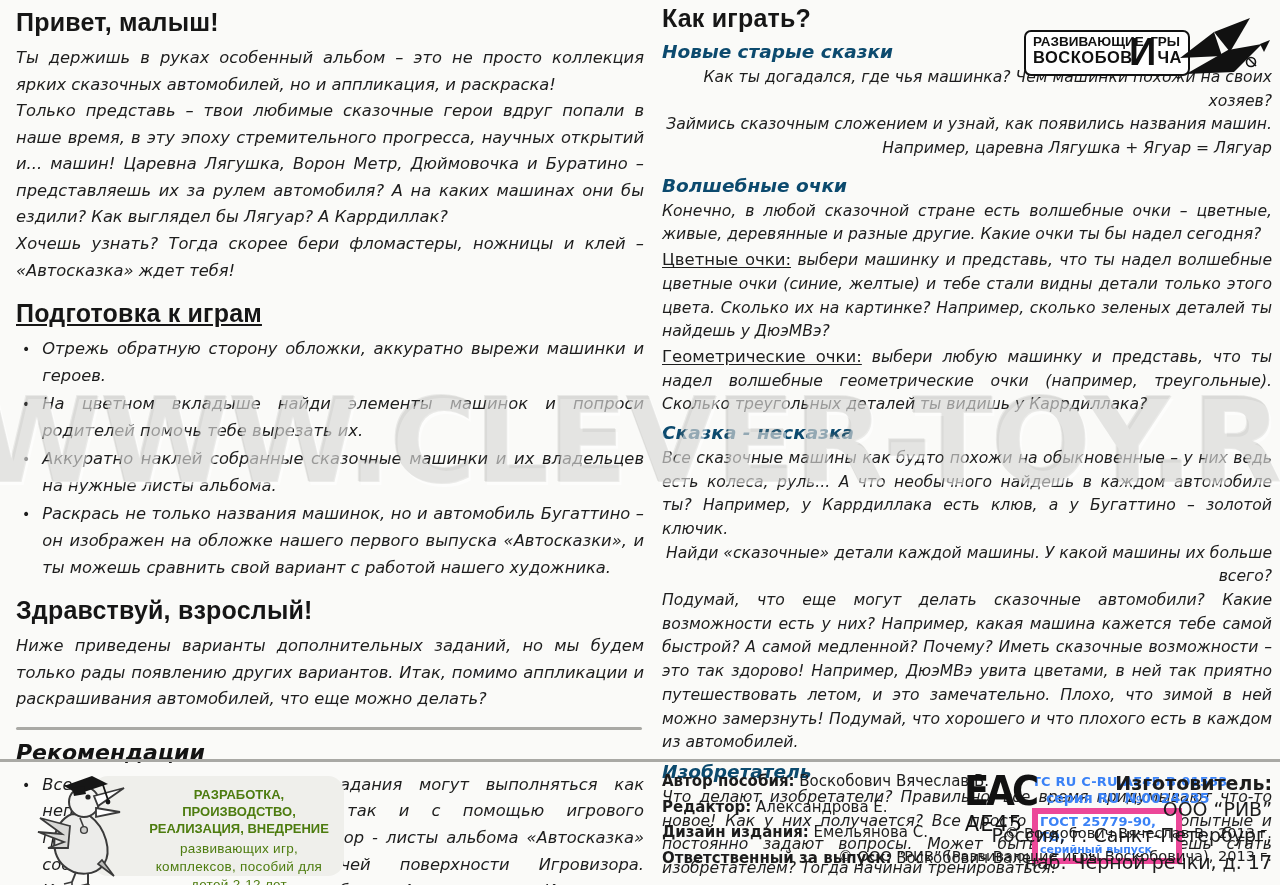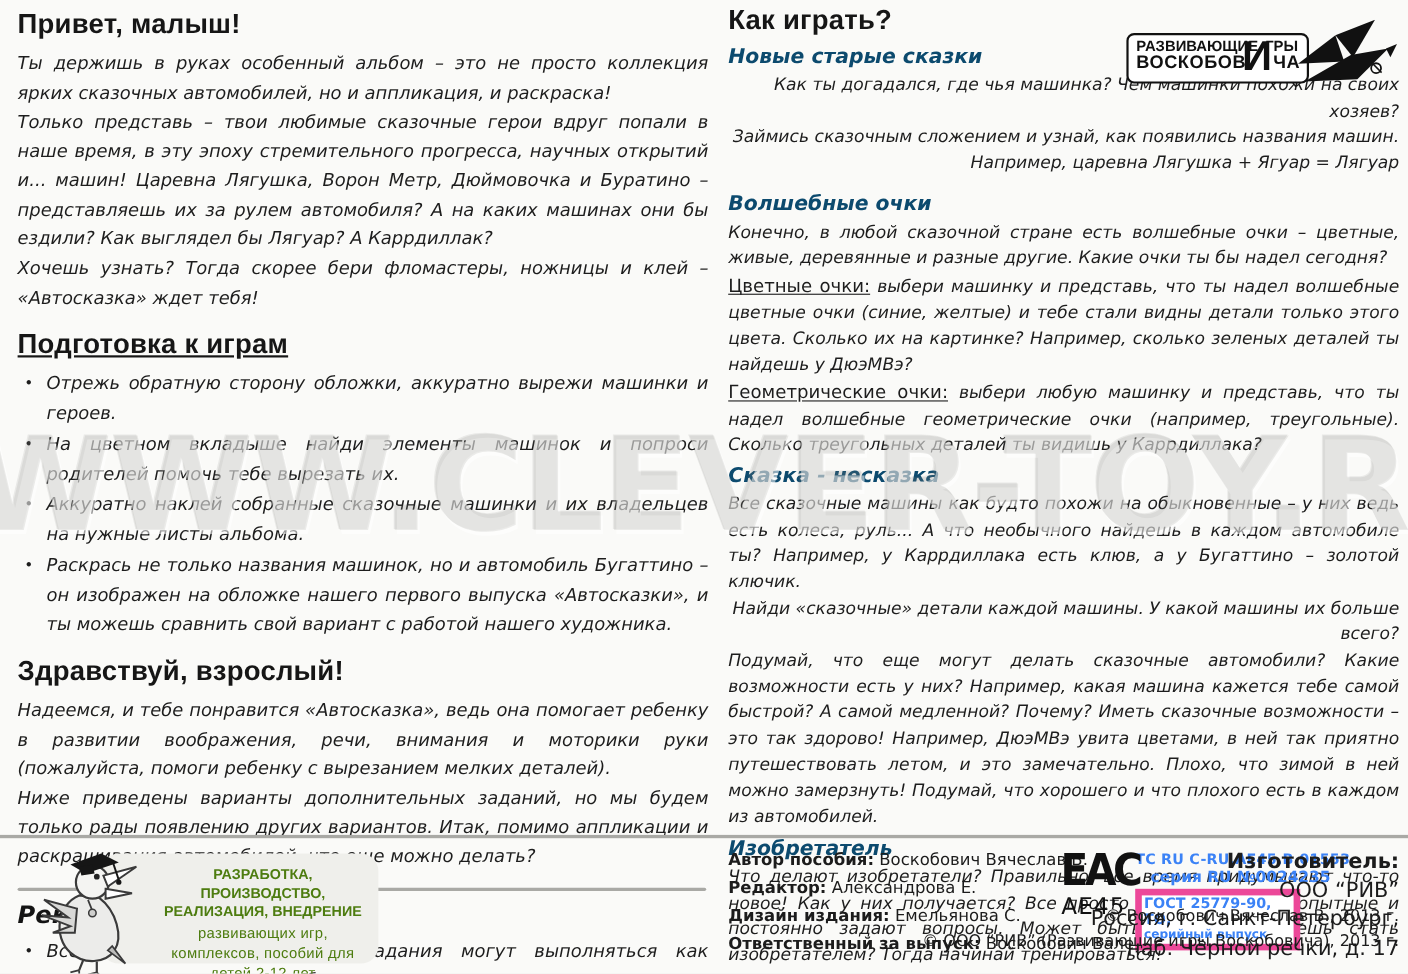--- a/index.html
+++ b/index.html
@@ -108,21 +108,20 @@
     <div class="bullet-row">
       <span class="dot body-p">•</span>
       <span class="btxt body-p">Аккуратно наклей собранные сказочные машинки и их владельцев на нужные листы альбома.</span>
     </div>
     <div class="bullet-row">
       <span class="dot body-p">•</span>
       <span class="btxt body-p">Раскрась не только названия машинок, но и автомобиль Бугаттино – он изображен на обложке нашего первого выпуска «Автосказки», и ты можешь сравнить свой вариант с работой нашего художника.</span>
     </div>
 
     <h1 class="block-head" style="margin-top:15px;">Здравствуй,  взрослый!</h1>
-    <p class="body-p">Надеемся, и тебе понравится «Автосказка», ведь она помогает ребенку в развитии воображения, речи, внимания и моторики руки (пожалуйста, помоги ребенку с вырезанием мелких деталей).</p>
     <p class="body-p">Ниже приведены варианты дополнительных заданий, но мы будем только рады появлению других вариантов. Итак, помимо аппликации и раскрашивания автомобилей, что еще можно делать?</p>
 
     <div class="rule-left"></div>
 
     <h2 class="ital-head">Рекомендации</h2>
     <div class="bullet-row">
       <span class="dot body-p">•</span>
       <span class="btxt body-p">Все эти (и многие другие) задания могут выполняться как непосредственно  в альбоме, так и с помощью игрового графического тренажера Игровизор - листы альбома «Автосказка» соответствуют размеру рабочей поверхности Игровизора. Комплексное использование альбома «Автосказка» и Игровизора значительно повышает функциональность альбома, позволяет использовать его многократно и успешно работать с различными развивающими заданиями.</span>
     </div>
 

